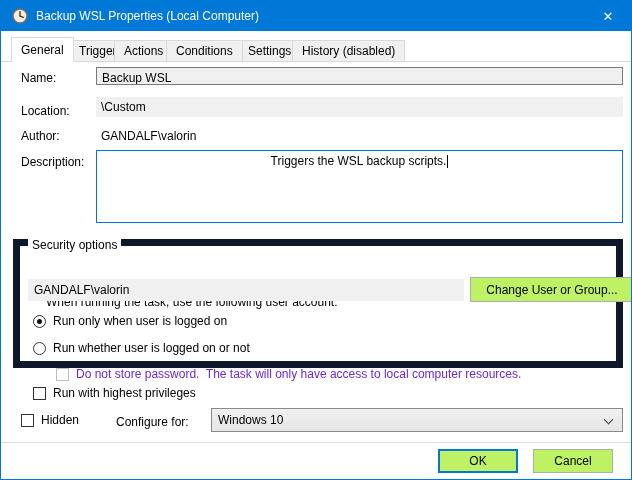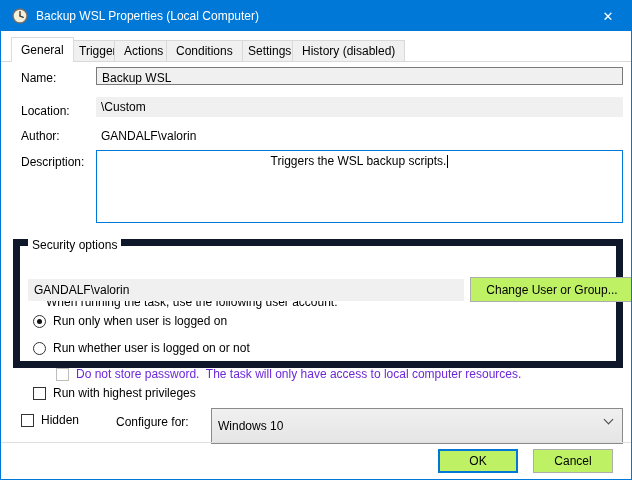--- a/index.html
+++ b/index.html
@@ -96,21 +96,21 @@
     content: ""; width: 5px; height: 5px; border-radius: 50%; background: #111;
   }
   .checkbox {
     width: 13px; height: 13px; border: 1px solid #333; background: #fff;
     margin-right: 7px; flex: 0 0 13px;
   }
   .checkbox.disabled { border-color: #bdbdbd; }
   .disabled-text { color: #6d28d9; white-space: pre-wrap; }
   
   .combobox {
-    position: absolute; left: 210px; top: 407px; width: 412px; height: 36px;
+    position: absolute; left: 210px; top: 407px; width: 412px; height: 24px;
     background: linear-gradient(#f0f0f0, #e5e5e5);
     border: 1px solid #8a8a8a;
     display: flex; align-items: center; padding-left: 6px;
   }
   .combo-chevron {
     position: absolute; right: 10px; top: 7px;
     width: 7px; height: 7px;
     border-right: 1px solid #444; border-bottom: 1px solid #444;
     transform: rotate(45deg);
   }

